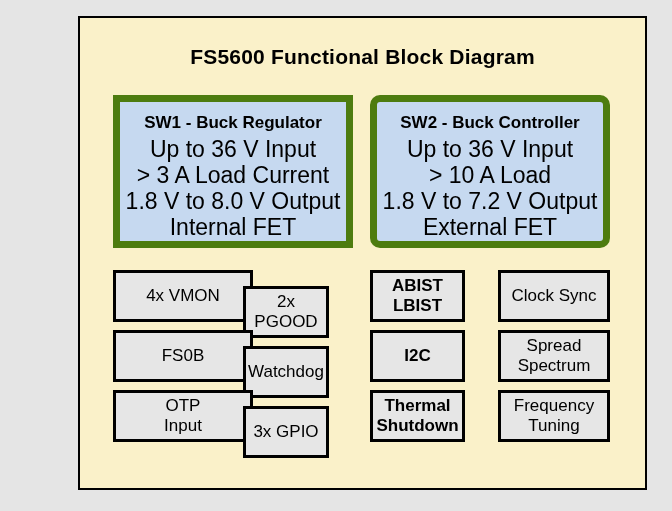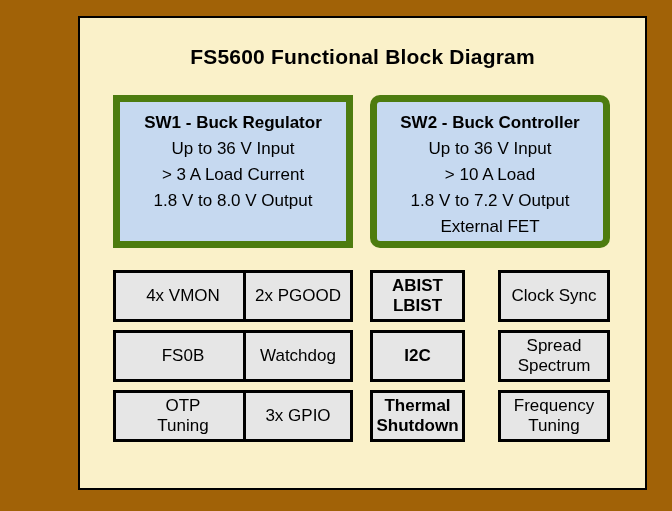--- a/index.html
+++ b/index.html
@@ -6,21 +6,21 @@
     margin: 0;
     padding: 0;
     background: #ffffff;
     font-family: "Liberation Sans", sans-serif;
     color: #000000;
   }
   #canvas {
     position: relative;
     width: 672px;
     height: 511px;
-    background: #a16207;
+    background: #e5e5e5;
     overflow: hidden;
   }
   .panel {
     position: absolute;
     left: 78px;
     top: 16px;
     width: 569px;
     height: 474px;
     background: #faf1c9;
     border: 2px solid #000000;
@@ -49,59 +49,60 @@
     padding-top: 8px;
   }
   .feature.sw1 { left: 113px; }
   .feature.sw2 { left: 370px; border-radius: 10px; }
   .feature-title {
     font-size: 17px;
     font-weight: bold;
     line-height: 26px;
   }
   .feature-line {
-    font-size: 17px;
+    font-size: 23px;
     line-height: 26px;
   }
   .block {
     position: absolute;
     height: 52px;
     background: #e6e6e6;
     border: 3px solid #000000;
     box-sizing: border-box;
     display: flex;
     align-items: center;
     justify-content: center;
     text-align: center;
     font-size: 17px;
     line-height: 20px;
     white-space: pre-line;
   }
   .c1 { left: 113px; width: 140px; }
-  .c2 { left: 243px; width: 110px; }
+  .c2 { left: 243px; width: 86px; margin-top: 16px; }
   .c3 { left: 370px; width: 95px; font-weight: bold; }
   .c4 { left: 498px; width: 112px; }
   .r1 { top: 270px; }
   .r2 { top: 330px; }
   .r3 { top: 390px; }
 </style>
 </head>
 <body>
 
 <div id="canvas">
 
   <div class="panel"></div>
 
   <div class="diagram-title">FS5600 Functional Block Diagram</div>
 
   <div class="feature sw1">
     <div class="feature-title">SW1 - Buck Regulator</div>
     <div class="feature-line">Up to 36 V Input</div>
     <div class="feature-line">&gt; 3 A Load Current</div>
     <div class="feature-line">1.8 V to 8.0 V Output</div>
+    <div class="feature-line">Internal FET</div>
   </div>
 
   <div class="feature sw2">
     <div class="feature-title">SW2 - Buck Controller</div>
     <div class="feature-line">Up to 36 V Input</div>
     <div class="feature-line">&gt; 10 A Load</div>
     <div class="feature-line">1.8 V to 7.2 V Output</div>
     <div class="feature-line">External FET</div>
   </div>
 
@@ -111,20 +112,20 @@
 LBIST</div>
   <div class="block r1 c4">Clock Sync</div>
 
   <div class="block r2 c1">FS0B</div>
   <div class="block r2 c2">Watchdog</div>
   <div class="block r2 c3">I2C</div>
   <div class="block r2 c4">Spread
 Spectrum</div>
 
   <div class="block r3 c1">OTP
-Tuning</div>
+Input</div>
   <div class="block r3 c2">3x GPIO</div>
   <div class="block r3 c3">Thermal
 Shutdown</div>
   <div class="block r3 c4">Frequency
 Tuning</div>
 
 </div>
 
 </body></html>

